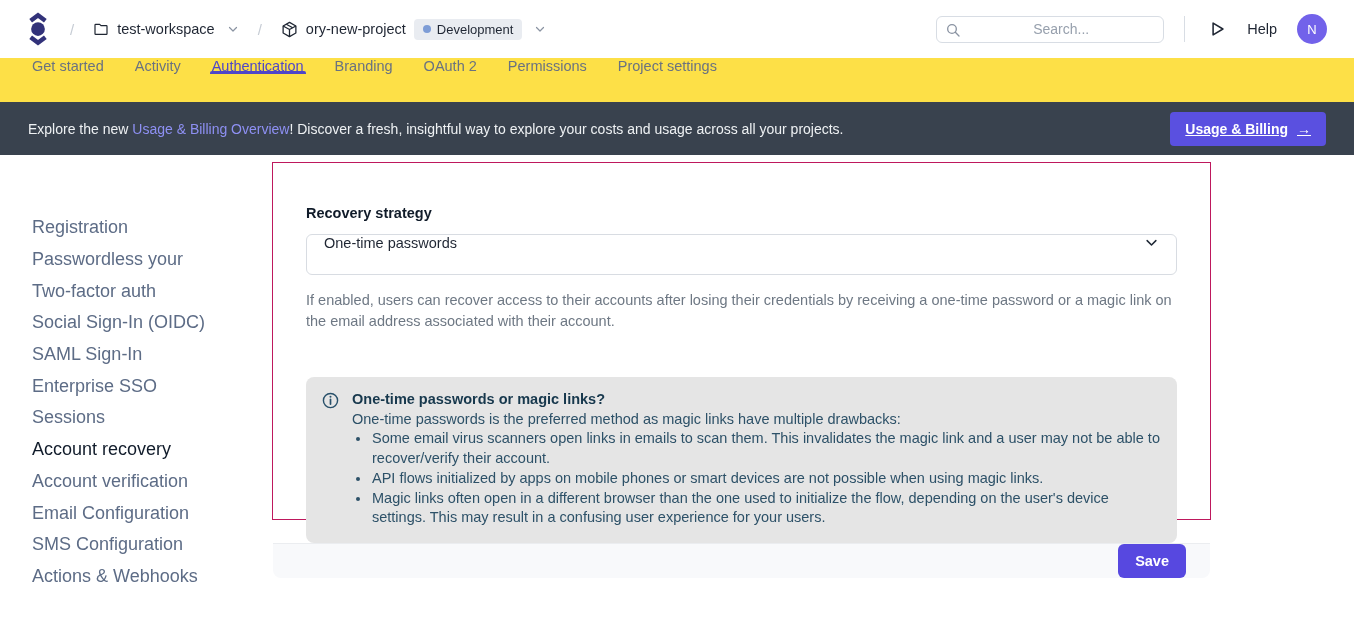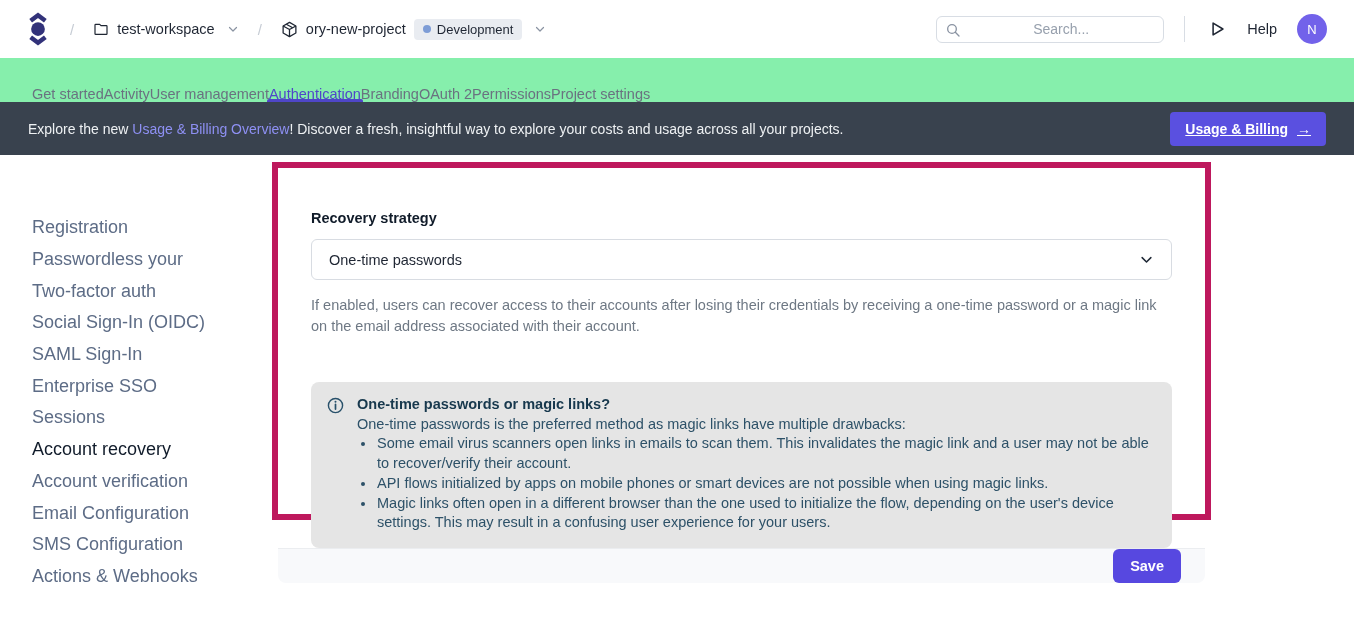--- a/index.html
+++ b/index.html
@@ -24,21 +24,21 @@
     padding:0 10px 0 32px; font-size:14px; color:#1f2633; outline:none;
     font-family:"Liberation Sans", sans-serif;text-align:center; }
   .search-input::placeholder { color:#97a0ad; }
   .top-divider { width:1px; height:26px; background:#d8dde4; margin:0 20px; }
   .play-btn { width:26px; height:26px; display:flex; align-items:center; justify-content:center; cursor:pointer; }
   .help-link { font-size:14.5px; color:#1f2633; margin:0 20px 0 16px; cursor:pointer; }
   .avatar { width:30px; height:30px; border-radius:50%; background:#7262ea; color:#fff;
     font-size:13px; display:flex; align-items:center; justify-content:center; cursor:pointer; }
 
   
-  .tabs { height:44px; display:flex; align-items:flex-end; padding:0 32px; background:#86efac; }
+  .tabs { height:44px; display:flex; align-items:flex-start; padding:0 32px; gap:31px; background:#fde047; }
   .tab { display:flex; align-items:center; font-size:14.5px; color:#6a7280; cursor:pointer;
     position:relative; white-space:nowrap; }
   .tab.active { color:#4f46c8; }
   .tab.active::after { content:""; position:absolute; left:-2px; right:-2px; bottom:0;
     height:3px; background:#4f46c8; border-radius:2px 2px 0 0; }
 
   
   .banner { height:53px; background:#39424e; display:flex; align-items:center; padding:0 28px; }
   .banner-text { font-size:14px; color:#eef1f3; }
   .banner-link { color:#8e90f3; cursor:pointer; }
@@ -48,25 +48,25 @@
 
   
   .content { position:relative; height:470px; background:#fff; }
 
   .sidebar { position:absolute; left:32px; top:57px; list-style:none; }
   .sidebar li { height:31.7px; display:flex; align-items:center; font-size:18px;
     color:#5d6c86; cursor:pointer; white-space:nowrap; }
   .sidebar li.active { color:#111c2b; font-weight:500; }
 
   .card { position:absolute; left:272px; top:7px; width:939px; height:358px; background:#fff;
-    border:6px solid #be185d; border-radius:0; display:flex; flex-direction:column; }
+    border:1px solid #be185d; border-radius:0; display:flex; flex-direction:column; }
   .card-body { padding:42px 33px 0 33px; }
   .section-title { font-size:14.5px; font-weight:bold; color:#101b29; margin-bottom:13px; }
   .select { height:41px; border:1px solid #d8dce2; border-radius:6px; display:flex;
-    align-items:center; padding:0 17px; font-size:14.5px; color:#1f2633; cursor:pointer;
+    align-items:flex-start; padding:0 17px; font-size:14.5px; color:#1f2633; cursor:pointer;
     background:#fff; }
   .select .sel-chev { margin-left:auto; }
   .description { margin-top:15px; font-size:14.5px; line-height:20.5px; color:#6e7884; }
 
   .info-box { margin-top:46px; background:#e5e5e5; border-radius:8px; padding:13px 16px 15px 16px;
     display:flex; gap:13px; }
   .info-icon { flex:none; margin-top:2px; }
   .info-content { font-size:14.5px; line-height:19.7px; color:#2d5168; }
   .info-title { font-weight:bold; color:#17384d; }
   .info-content ul { list-style:disc; padding-left:19px; margin:0; }
@@ -130,21 +130,20 @@
       <path d="M3 2.5 L17 11 L3 19.5 Z" stroke="#1f2633" stroke-width="2.2" stroke-linejoin="round" fill="none"></path>
     </svg>
   </div>
   <span class="help-link">Help</span>
   <div class="avatar">N</div>
 </div>
 
 <div class="tabs" id="tabs">
     <div class="tab">Get started</div>
     <div class="tab">Activity</div>
-    <div class="tab">User management</div>
     <div class="tab active">Authentication</div>
     <div class="tab">Branding</div>
     <div class="tab">OAuth 2</div>
     <div class="tab">Permissions</div>
     <div class="tab">Project settings</div>
   </div>
 
 <div class="banner">
   <span class="banner-text"><span>Explore the new </span><span class="banner-link">Usage &amp; Billing Overview</span><span>! Discover a fresh, insightful way to explore your costs and usage across all your projects.</span></span>
   <button class="banner-btn">

